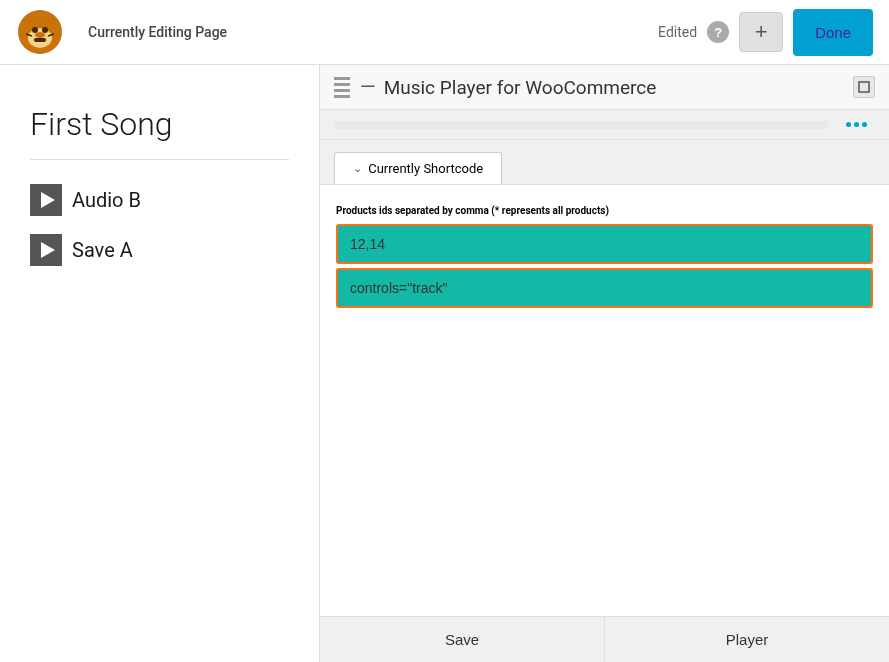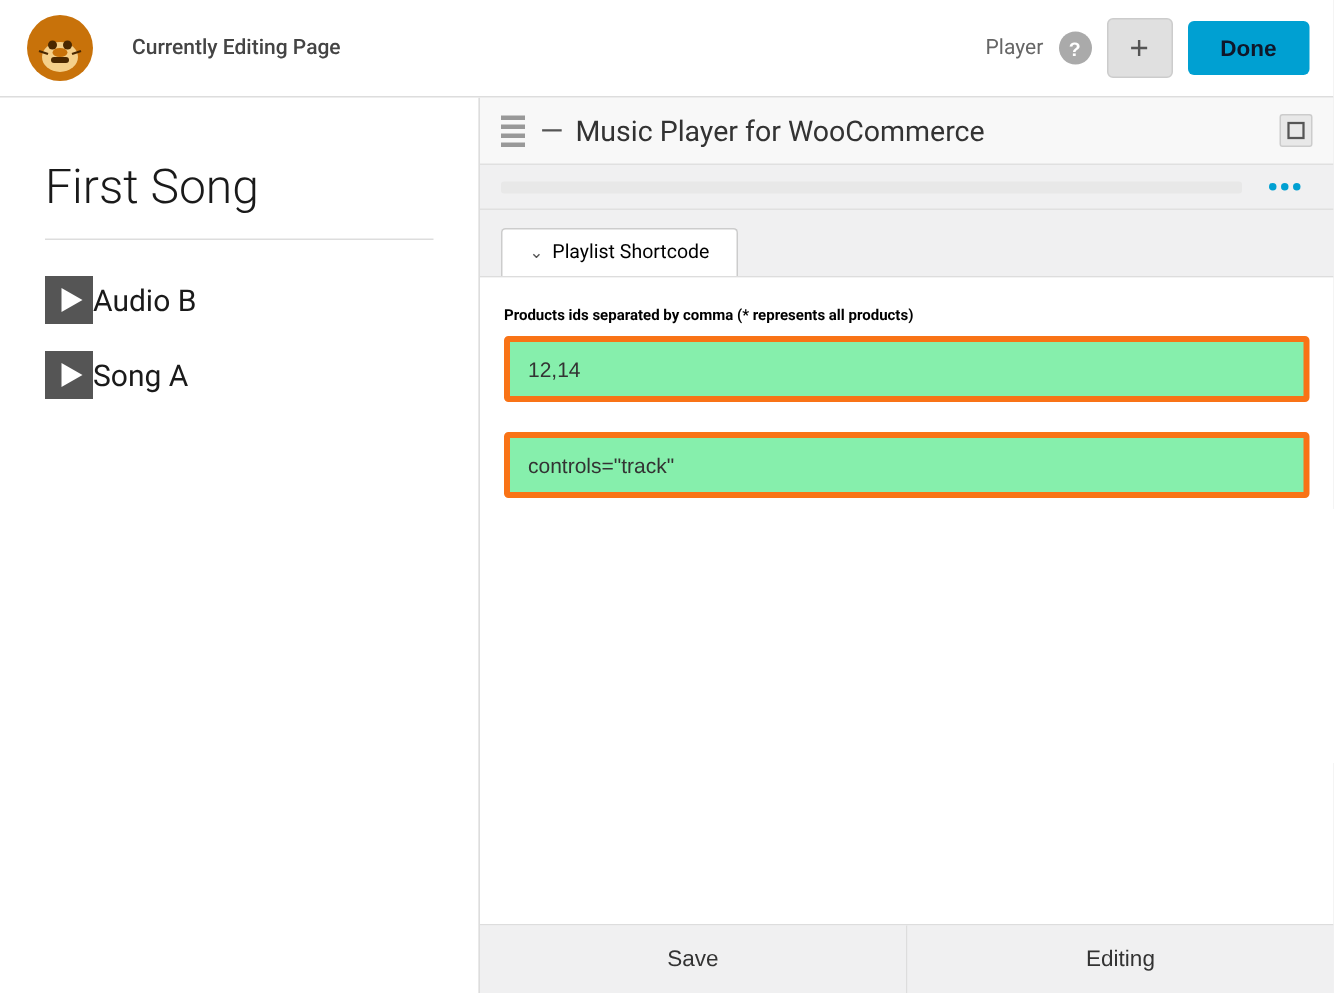--- a/index.html
+++ b/index.html
@@ -70,27 +70,27 @@
       font-size: 22px;
       cursor: pointer;
       display: flex;
       align-items: center;
       justify-content: center;
       color: #555;
     }
     .done-btn {
       padding: 8px 22px;
       background: #00a0d2;
-      color: #0f172a;
+      color: #4c1d95;
       border: none;
       border-radius: 4px;
       font-size: 15px;
-      font-weight: 700;
-      cursor: pointer;
-      height: 36px;
+      font-weight: 400;
+      cursor: pointer;
+      height: 47px;
     }
 
     
     .main-area {
       display: flex;
       height: calc(662px - 65px);
       position: relative;
     }
 
     
@@ -106,20 +106,21 @@
       margin-bottom: 16px;
     }
     .divider-line {
       height: 1px;
       background: #ddd;
       margin-bottom: 24px;
     }
     .audio-item {
       display: flex;
       align-items: center;
+      gap: 10px;
       margin-bottom: 18px;
     }
     .play-btn-icon {
       width: 32px;
       height: 32px;
       background: #555;
       display: flex;
       align-items: center;
       justify-content: center;
       flex-shrink: 0;
@@ -262,26 +263,26 @@
     }
     .field-label {
       font-size: 10px;
       color: #000000;
       margin-bottom: 8px;
       font-weight: bold;
     }
     .field-input {
       width: 100%;
       padding: 10px 12px;
-      border: 4px solid #f97316;
+      border: 2px solid #f97316;
       border-radius: 3px;
       font-size: 14px;
       color: #333;
-      margin-bottom: 20px;
-      background: #86efac;
+      margin-bottom: 4px;
+      background: #14b8a6;
     }
 
     
     .panel-footer {
       display: flex;
       border-top: 1px solid #ddd;
       background: #f8f8f8;
       justify-content: flex-end;
     }
     .footer-btn {
@@ -309,21 +310,21 @@
       <circle cx="19" cy="22" r="3" fill="#4a2800"></circle>
       <circle cx="29" cy="22" r="3" fill="#4a2800"></circle>
       <ellipse cx="24" cy="27" rx="5" ry="3" fill="#c8720a"></ellipse>
       <rect x="18" y="30" width="12" height="4" rx="2" fill="#4a2800"></rect>
       <line x1="16" y1="28" x2="10" y2="26" stroke="#4a2800" stroke-width="1.5"></line>
       <line x1="32" y1="28" x2="38" y2="26" stroke="#4a2800" stroke-width="1.5"></line>
     </svg>
     <span class="page-title-text">Currently Editing Page</span>
   </div>
   <div class="top-bar-right">
-    <span class="edited-label">Player</span>
+    <span class="edited-label">Edited</span>
     <button class="help-icon-btn">?</button>
     <button class="add-btn">+</button>
     <button class="done-btn">Done</button>
   </div>
 </div>
 
 <div class="main-area">
 
   <div class="left-content">
     <h1 class="song-title">First Song</h1>
@@ -331,21 +332,21 @@
     <div class="audio-item">
       <div class="play-btn-icon">
         <div class="play-triangle"></div>
       </div>
       <span class="audio-label">Audio B</span>
     </div>
     <div class="audio-item">
       <div class="play-btn-icon">
         <div class="play-triangle"></div>
       </div>
-      <span class="audio-label">Song A</span>
+      <span class="audio-label">Save A</span>
     </div>
   </div>
 
   <div class="right-panel">
 
     <div class="widget-header">
       <div class="drag-handle">
         <span></span>
         <span></span>
         <span></span>
@@ -367,29 +368,29 @@
       <button class="dots-btn">
         <span class="dot"></span>
         <span class="dot"></span>
         <span class="dot"></span>
       </button>
     </div>
 
     <div class="panel-tabs">
       <div class="panel-tab active">
         <span class="tab-chevron">⌄</span>
-        <span>Playlist Shortcode</span>
+        <span>Currently Shortcode</span>
       </div>
     </div>
 
     <div class="panel-content">
       <div class="field-label">Products ids separated by comma (* represents all products)</div>
       <input class="field-input" type="text" value="12,14" style="">
       <input class="field-input" type="text" value="controls=&quot;track&quot;" style="">
     </div>
 
     <div class="panel-footer">
       <button class="footer-btn">Save</button>
-      <button class="footer-btn">Editing</button>
+      <button class="footer-btn">Player</button>
     </div>
 
   </div>
 </div>
 
 </body></html>

